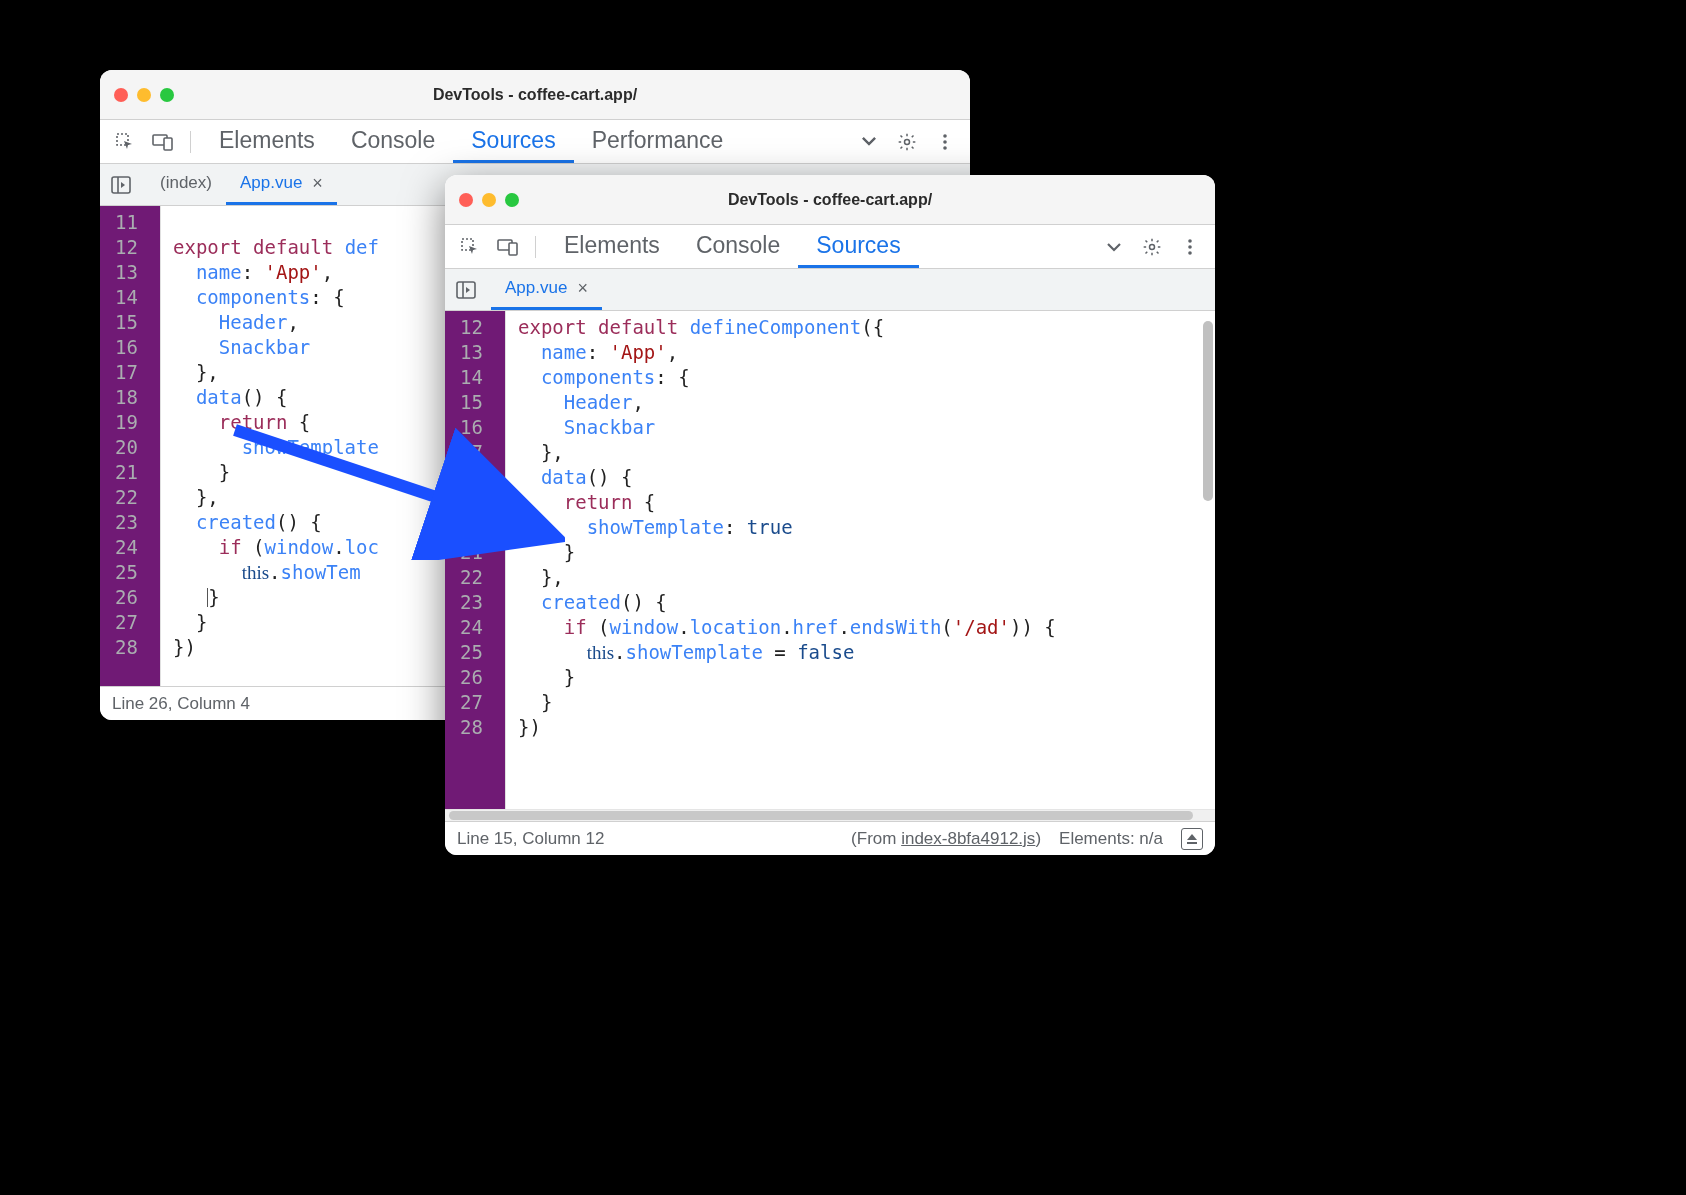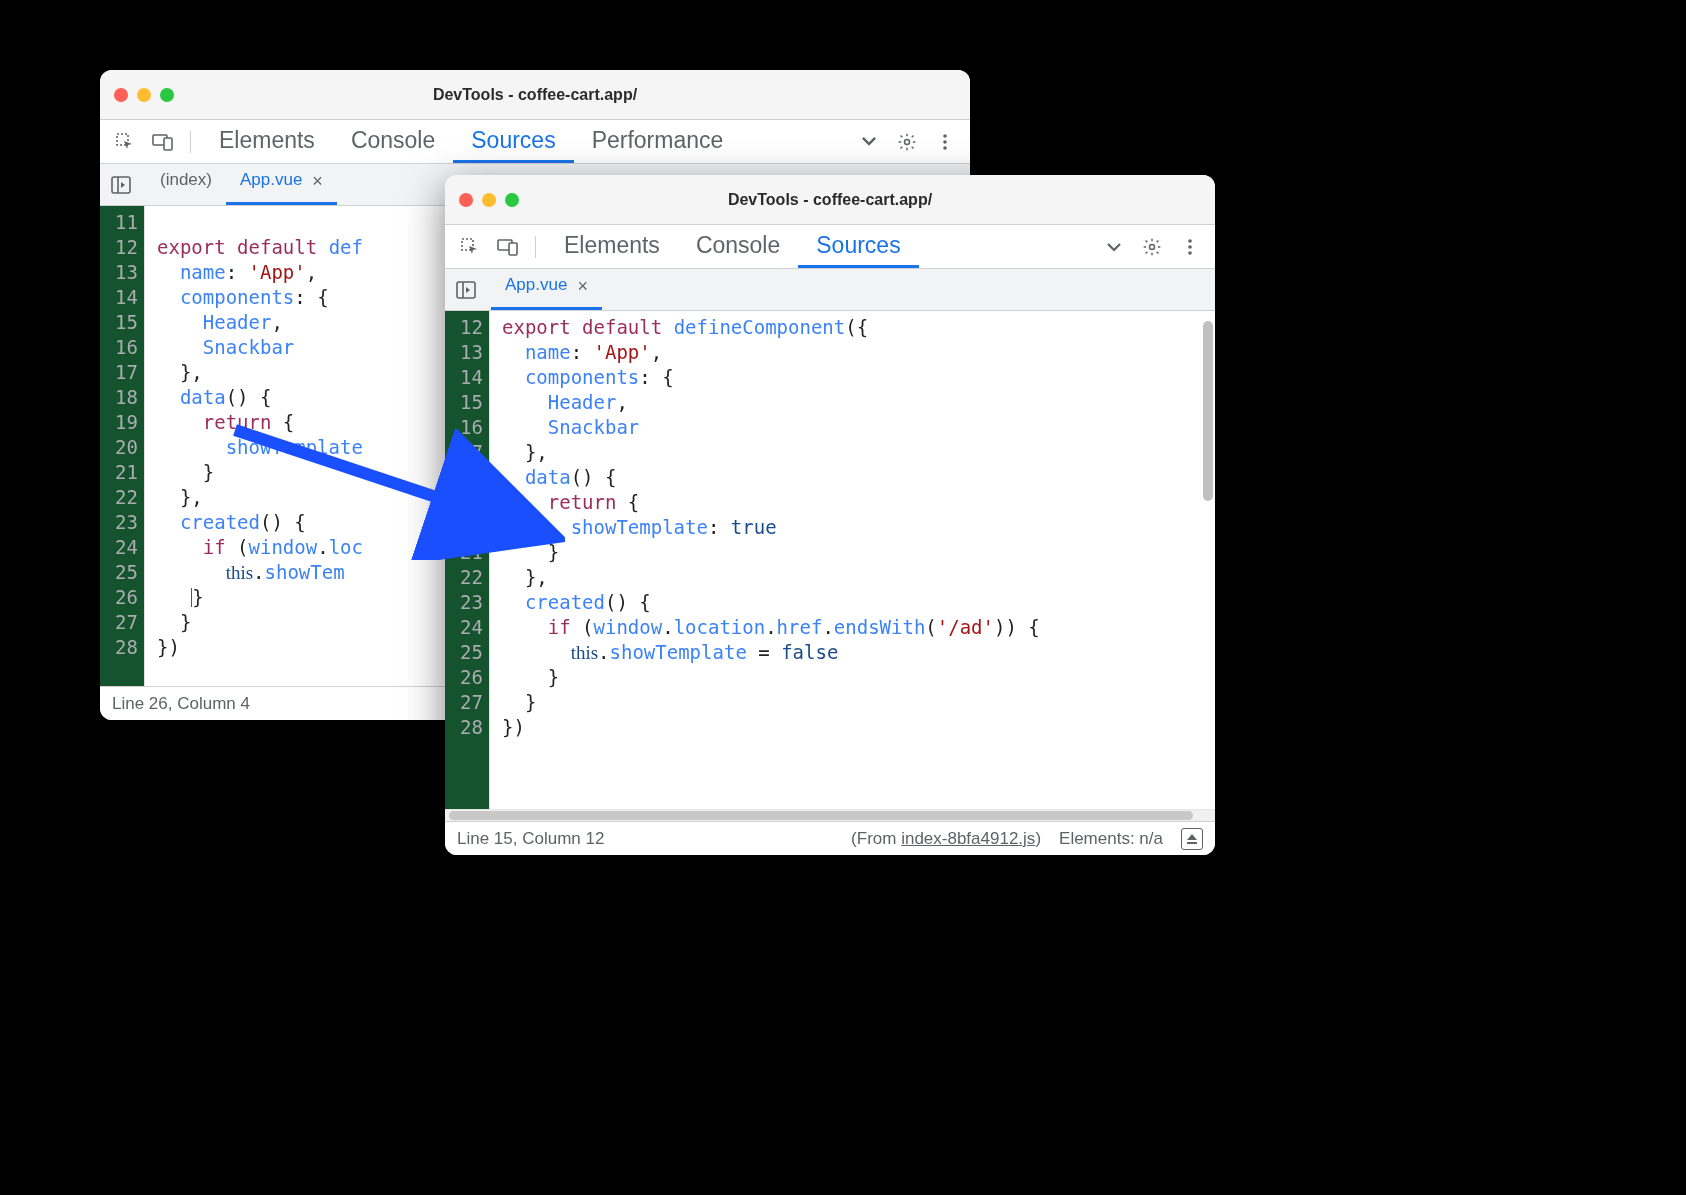--- a/index.html
+++ b/index.html
@@ -102,23 +102,23 @@
       flex-shrink: 0;
     }
     .file-tabs .pane-btn {
       width: 30px; height: 30px;
       display: flex; align-items: center; justify-content: center;
       color: #5f6368; cursor: pointer;
       margin-right: 10px;
     }
     .file-tab {
       display: flex;
-      align-items: flex-end;
+      align-items: center;
       height: 100%;
-      padding: 12px 14px;
+      padding: 0 14px;
       font-size: 17px;
       color: #5f6368;
       cursor: pointer;
       border-bottom: 3px solid transparent;
       gap: 10px;
     }
     .file-tab.active {
       color: #1a73e8;
       border-bottom-color: #1a73e8;
     }
@@ -131,23 +131,23 @@
       flex: 1;
       display: flex;
       background: #fff;
       overflow: hidden;
       position: relative;
       font-family: Menlo, Monaco, Consolas, monospace;
       font-size: 19px;
       line-height: 25px;
     }
     .gutter {
-      background: #14532d;
+      background: #701a75;
       border-right: 1px solid #e0e0e0;
-      padding: 4px 6px 4px 14px;
+      padding: 4px 22px 4px 14px;
       color: #aaadb0;
       text-align: right;
       user-select: none;
       flex-shrink: 0;
     }
     .gutter div { min-width: 24px; }
     .code {
       padding: 4px 12px;
       white-space: pre;
       overflow: hidden;

